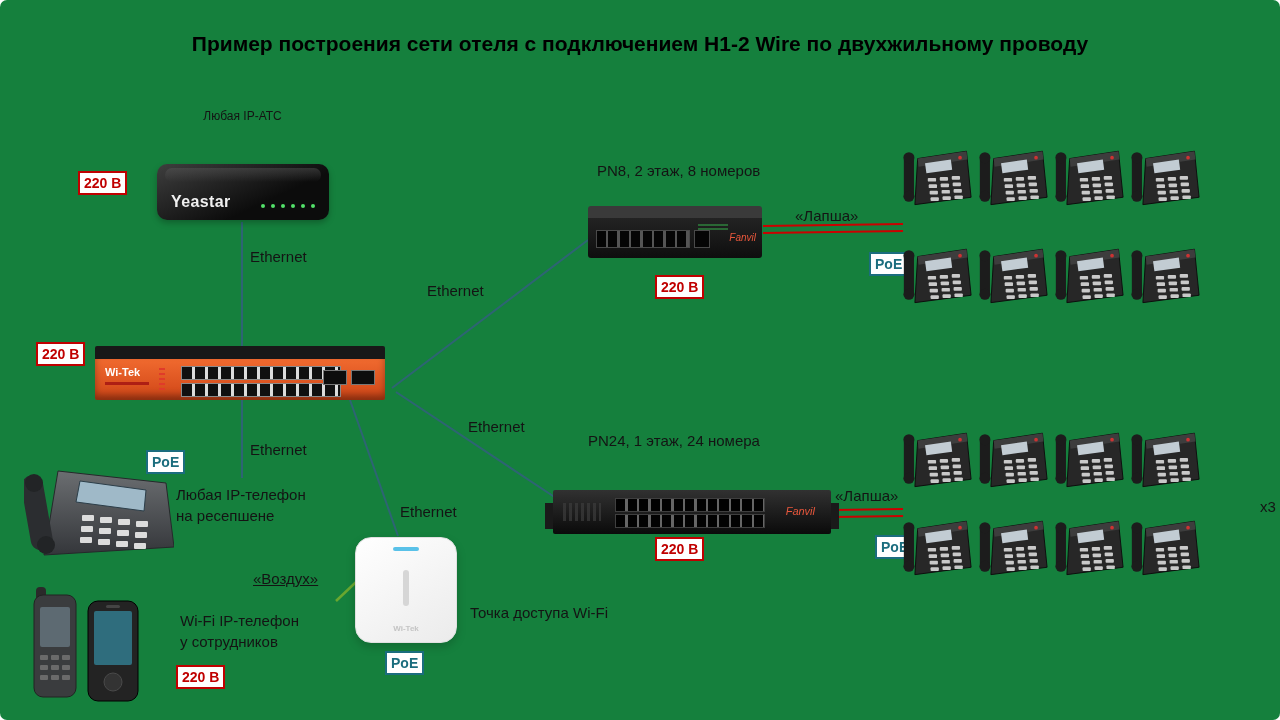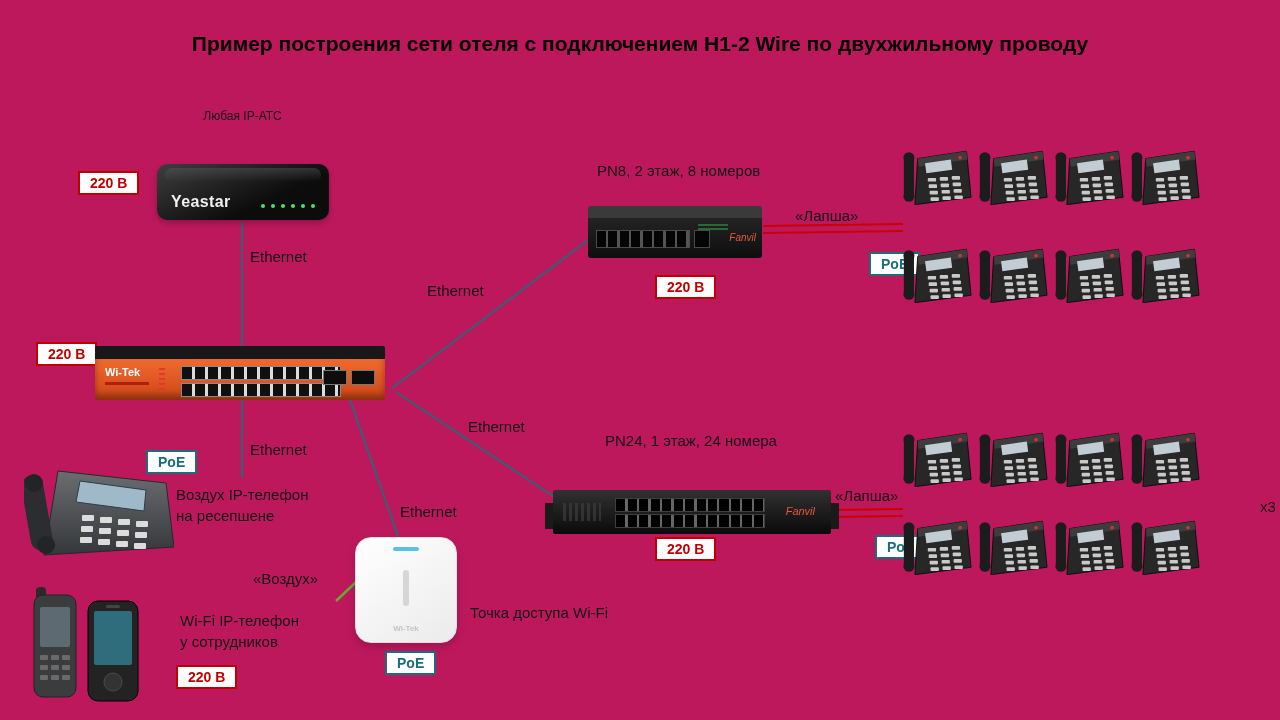--- a/index.html
+++ b/index.html
@@ -1,21 +1,21 @@
 <!DOCTYPE html>
 <html><head>
 <meta charset="utf-8">
 <style>
   html,body{margin:0;padding:0;background:#ffffff;font-family:"Liberation Sans",sans-serif;}
-  .canvas{position:relative;width:1280px;height:720px;background:#be185d;overflow:hidden;}
+  .canvas{position:relative;width:1280px;height:720px;background:#15803d;overflow:hidden;border-radius:7px;}
   .wires{position:absolute;left:0;top:0;width:1280px;height:720px;pointer-events:none;}
   .title{position:absolute;top:32px;left:0;width:1280px;text-align:center;font-size:21px;font-weight:bold;color:#000;margin:0;}
   .lbl{position:absolute;color:#141414;font-size:15px;white-space:nowrap;line-height:21px;}
   .lbl.center{text-align:center;}
-  .badge{position:absolute;background:#fff;font-weight:bold;font-size:14px;padding:2px 10px;border:2px solid;white-space:nowrap;}
+  .badge{position:absolute;background:#fff;font-weight:bold;font-size:14px;padding:2px 4px;border:2px solid;white-space:nowrap;}
   .badge.power{border-color:#c00000;color:#c00000;}
   .badge.poe{border-color:#1b6d7e;color:#1b6d7e;}
 
   
   .pbx{position:absolute;left:157px;top:164px;width:172px;height:56px;background:linear-gradient(155deg,#3e3e3e,#0c0c0c 65%);border-radius:10px;box-shadow:0 3px 6px rgba(0,0,0,.25);}
   .pbx::before{content:"";position:absolute;left:8px;right:8px;top:4px;height:14px;background:linear-gradient(#5a5a5a,transparent);border-radius:8px;opacity:.45;}
   .pbx-brand{position:absolute;left:14px;bottom:9px;color:#f0f0f0;font-size:16px;font-weight:bold;letter-spacing:.4px;}
   .pbx-leds{position:absolute;right:14px;bottom:12px;display:flex;gap:6px;}
   .pbx-leds span{width:4px;height:4px;border-radius:50%;background:#53e06a;}
 
@@ -179,21 +179,21 @@
         <use href="#sym-phone"></use>
       </svg>
     <svg class="phone-svg" viewBox="0 0 76 64">
         <use href="#sym-phone"></use>
       </svg>
     <svg class="phone-svg" viewBox="0 0 76 64">
         <use href="#sym-phone"></use>
       </svg>
   </div>
 
-  <div class="lbl" style="left:588px;top:430px;margin-left:17px;">PN24, 1 этаж, 24 номера</div>
+  <div class="lbl" style="left:588px;top:430px;">PN24, 1 этаж, 24 номера</div>
   <div class="pn24">
     <div class="pn24-earl"></div>
     <div class="pn24-earr"></div>
     <div class="pn24-leds"></div>
     <div class="pn24-ports">
         <div></div>
         <div></div>
       </div>
     <div class="fanvil">Fanvil</div>
   </div>
@@ -251,25 +251,25 @@
       <rect x="56" y="84" width="12" height="6" rx="1"></rect>
         <rect x="74" y="86" width="12" height="6" rx="1"></rect>
         <rect x="92" y="88" width="12" height="6" rx="1"></rect>
         <rect x="110" y="90" width="12" height="6" rx="1"></rect>
     </g>
     <rect x="2" y="22" width="22" height="76" rx="11" fill="#2b2d30" transform="rotate(-10 13 60)"></rect>
     <circle cx="10" cy="30" r="9" fill="#222426"></circle>
     <circle cx="22" cy="92" r="9" fill="#222426"></circle>
   </svg>
   <div class="lbl" style="left:176px;top:484px;">
-    <div>Воздух IP-телефон</div>
+    <div>Любая IP-телефон</div>
     <div>на ресепшене</div>
   </div>
 
-  <div class="lbl" style="left:253px;top:568px;">«Воздух»</div>
+  <div class="lbl" style="left:253px;top:568px;text-decoration:underline;">«Воздух»</div>
   <div class="ap">
     <div class="ap-led"></div>
     <div class="ap-slot"></div>
     <div class="ap-brand">Wi-Tek</div>
   </div>
   <div class="lbl" style="left:470px;top:602px;">Точка доступа Wi-Fi</div>
   <div class="badge poe" style="left:385px;top:651px;">PoE</div>
 
   <svg class="wifiphones-svg" width="135" height="122" viewBox="0 0 135 122">
     <rect x="8" y="4" width="10" height="14" rx="4" fill="#2a2a2a"></rect>

